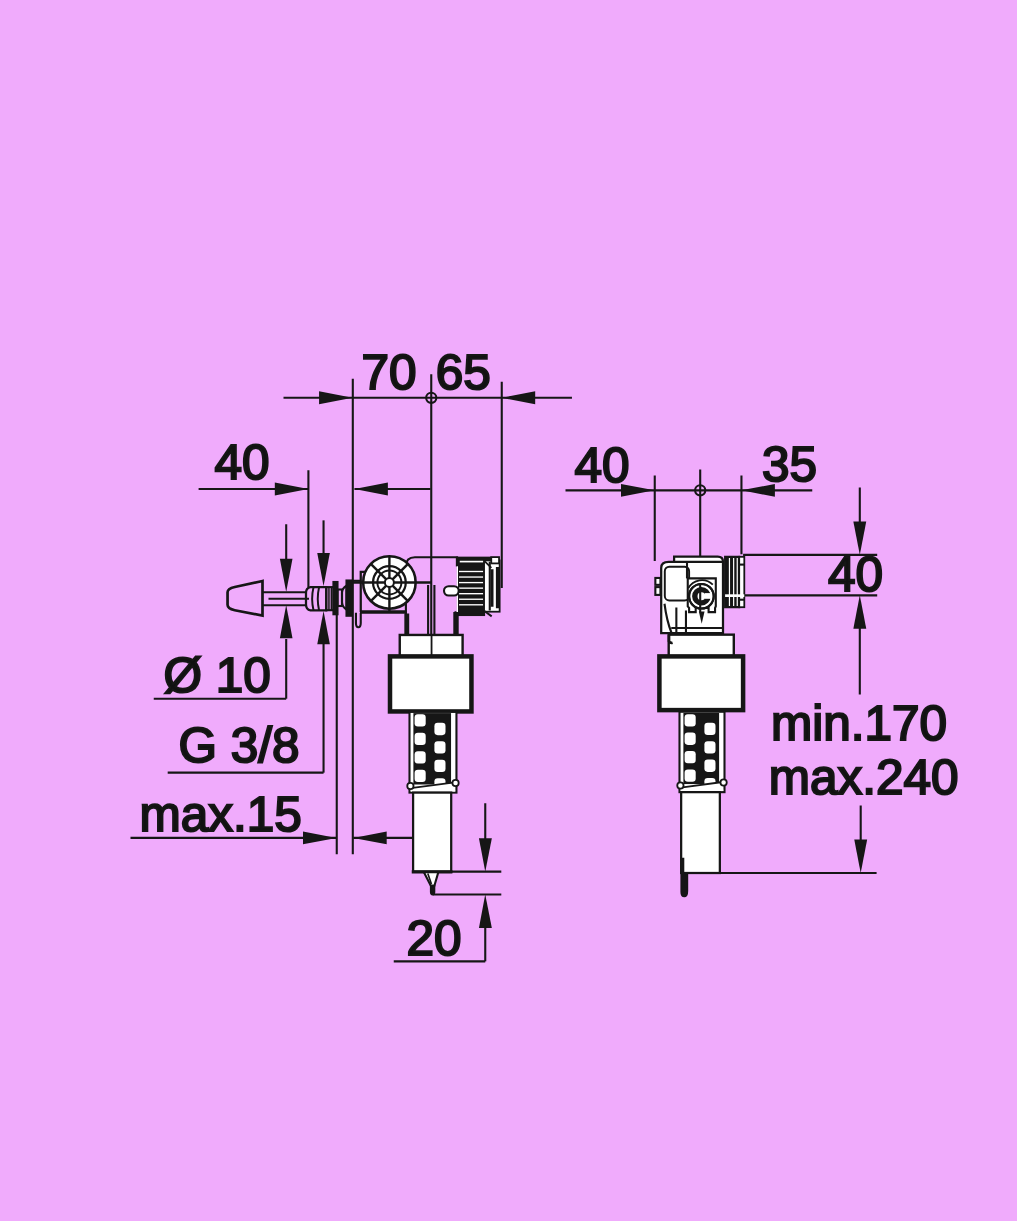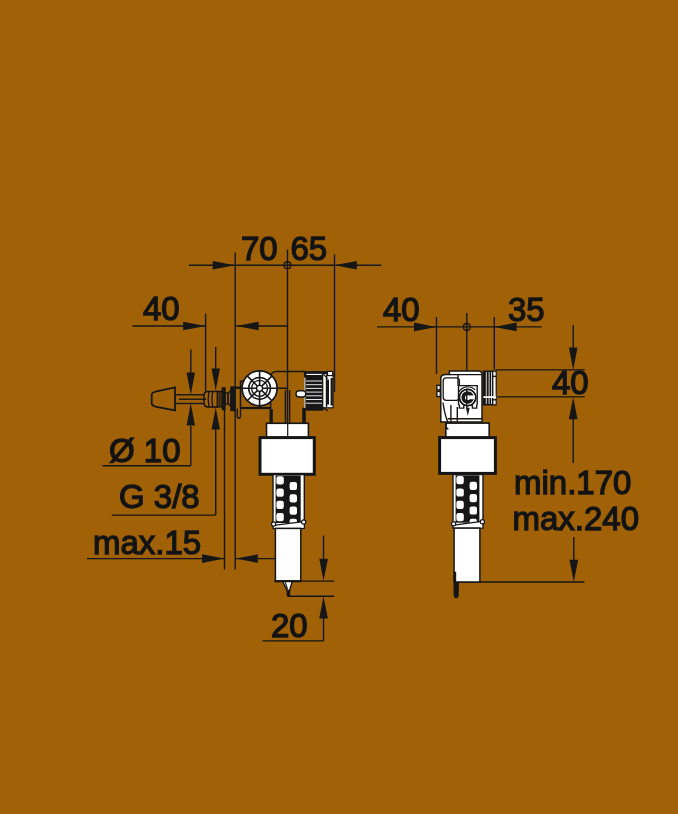--- a/index.html
+++ b/index.html
@@ -1,16 +1,16 @@
 <!DOCTYPE html>
 <html><head>
 <meta charset="utf-8">
 <style>
   html,body{margin:0;padding:0;background:#fff;}
-  #wrap{width:678px;height:814px;position:relative;background:#a16207;overflow:hidden;}
+  #wrap{width:678px;height:814px;position:relative;background:#f0abfc;overflow:hidden;}
   svg{display:block;}
   text{font-family:"Liberation Sans", sans-serif;fill:#111;}
 </style>
 </head>
 <body>
 <div id="wrap">
 <svg width="678" height="814" viewBox="0 0 678 814">
 <g id="all" fill="none" stroke="#161616" stroke-width="1.4">
 
 <g id="dim-top">

